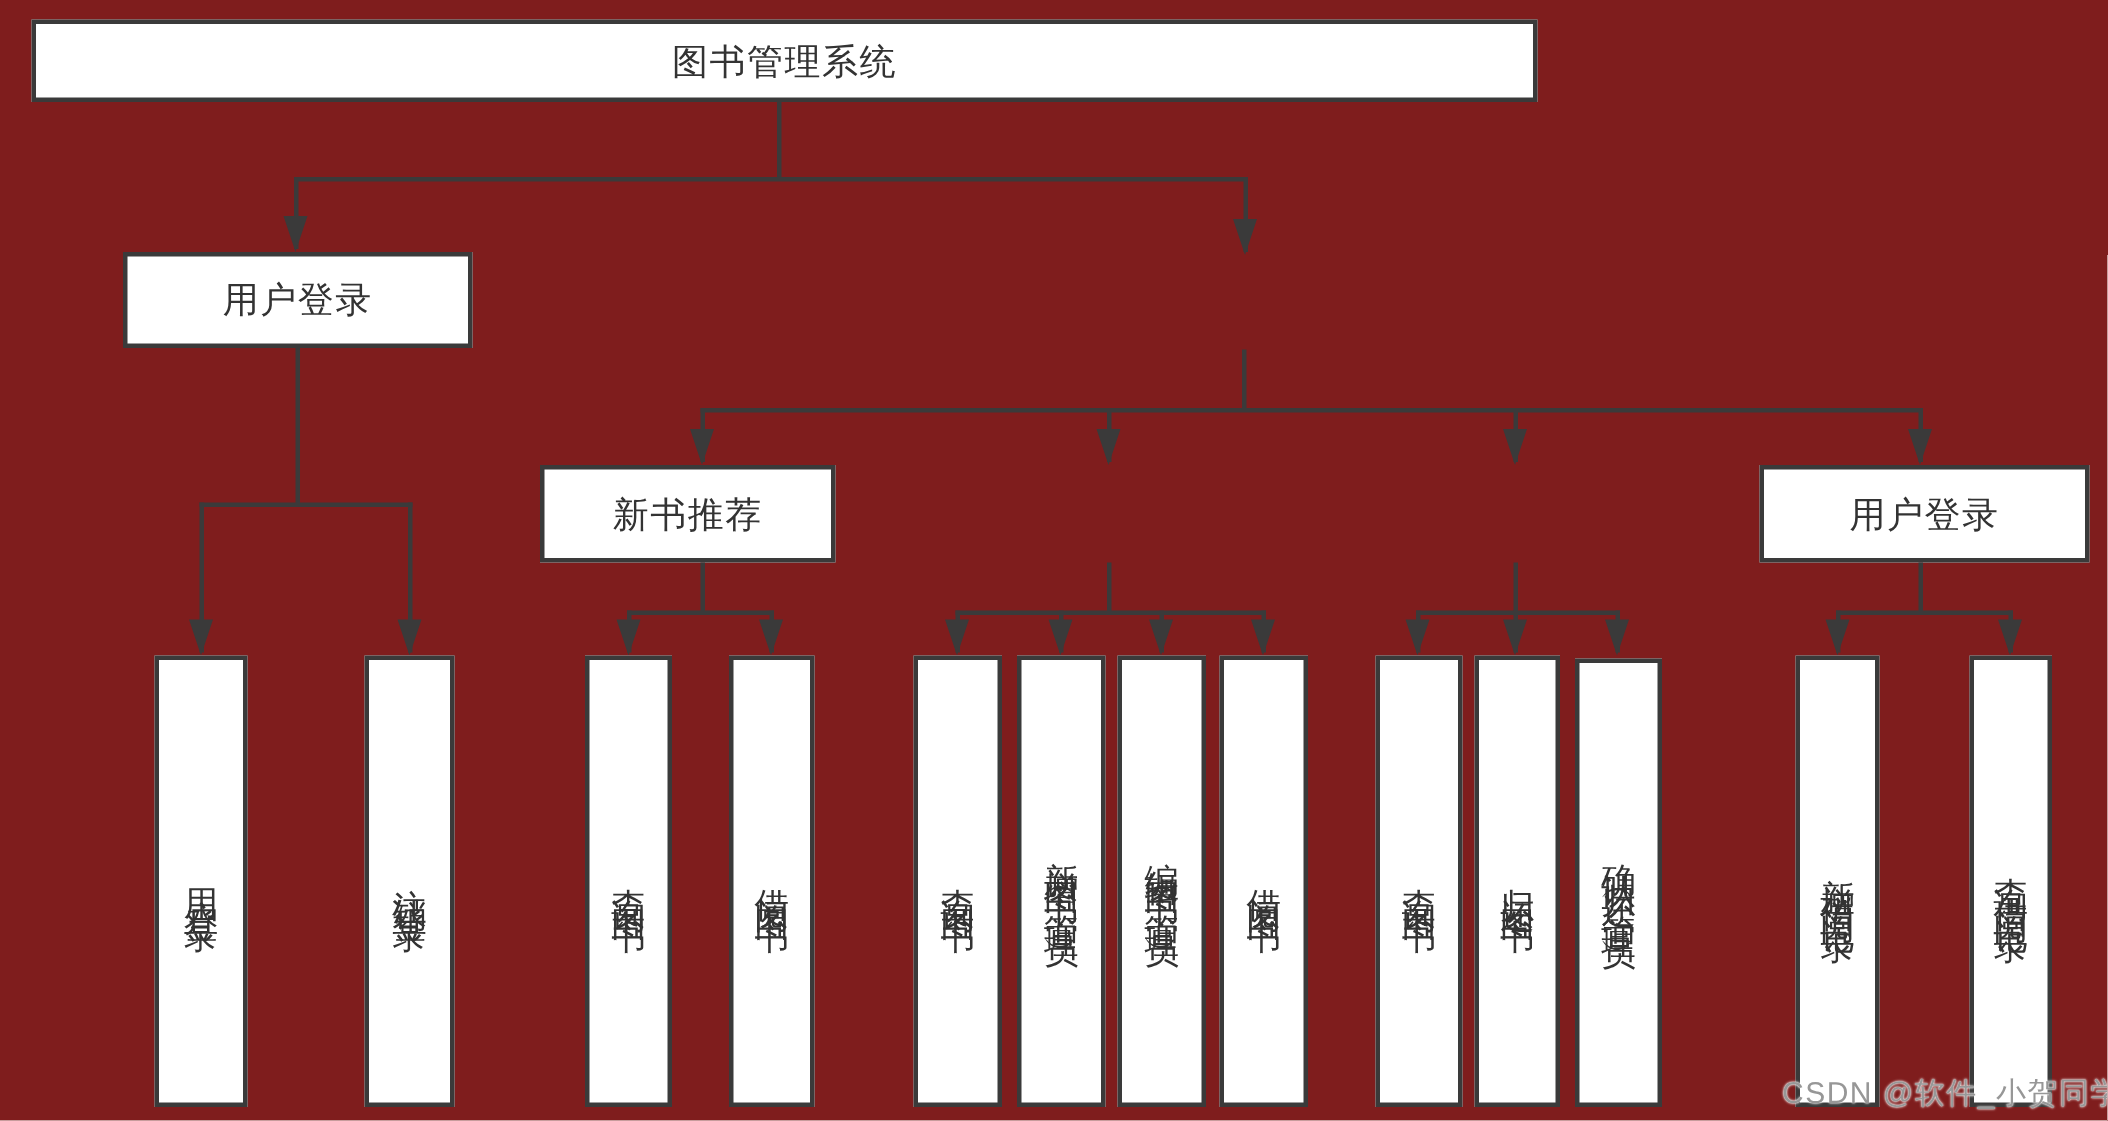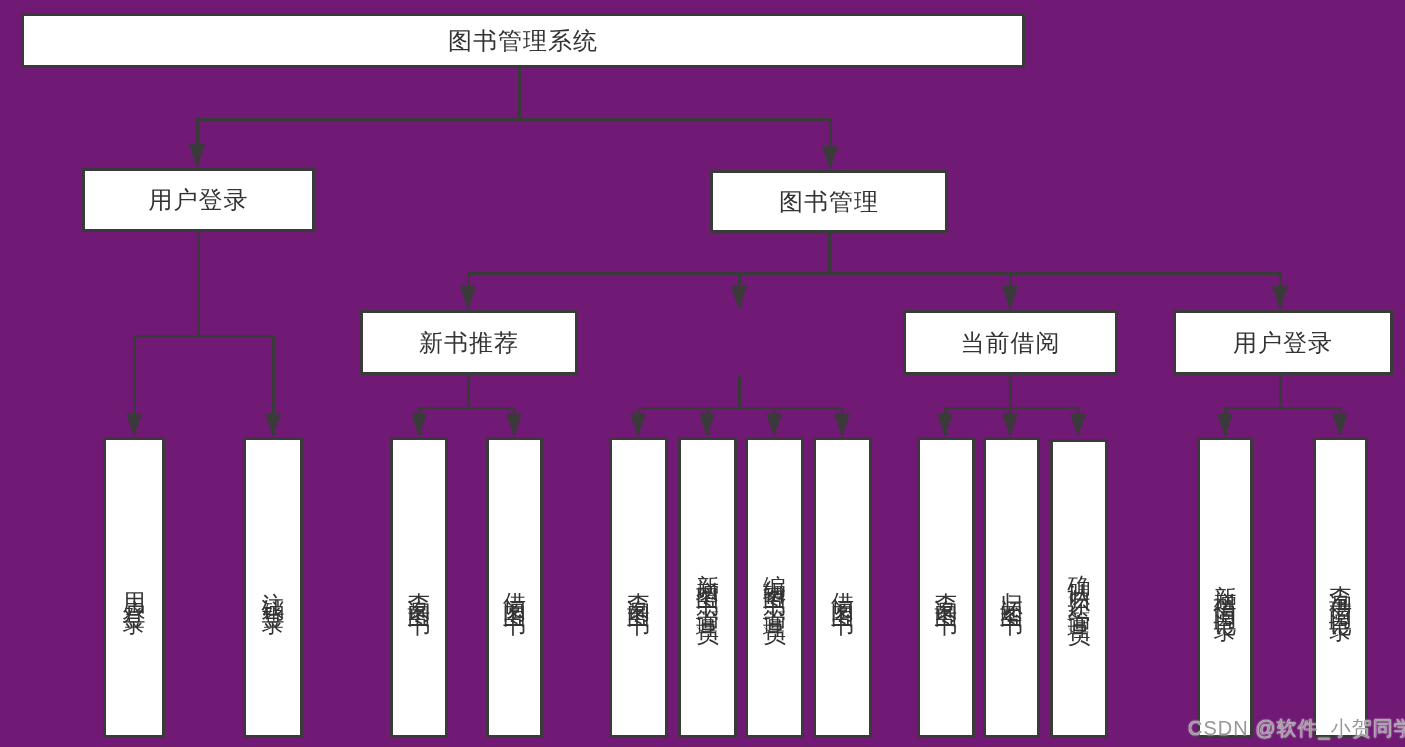--- a/index.html
+++ b/index.html
@@ -1,18 +1,18 @@
 <!DOCTYPE html>
 <html><head>
 <meta charset="utf-8">
 <style>
   html,body { margin:0; padding:0; background:#ffffff; }
   #stage {
     position:relative; width:1405px; height:747px;
-    background:#701a75; overflow:hidden;
+    background:#7f1d1d; overflow:hidden;
     font-family:"Liberation Sans", sans-serif;
     --line:#3a3a3a; --text:#333333;
   }
   .box {
     position:absolute; box-sizing:border-box;
     background:#ffffff; border:3px solid var(--line);
     display:flex; align-items:center; justify-content:center;
     color:var(--text); font-size:24px; letter-spacing:1px;
     white-space:nowrap;
   }
@@ -46,42 +46,40 @@
   <div class="box" style="left:21px; top:13px; width:1004px; height:55px;">图书管理系统</div>
 
   <div class="vline" style="left:518px; top:68px; height:52px;"></div>
   <div class="hline" style="left:196px; top:118px; width:636px;"></div>
   <div class="vline" style="left:196px; top:118px; height:48px;"></div>
   <div class="arr" style="left:189px; top:144px;"></div>
   <div class="vline" style="left:829px; top:118px; height:50px;"></div>
   <div class="arr" style="left:822px; top:146px;"></div>
 
   <div class="box" style="left:82px; top:168px; width:233px; height:64px;">用户登录</div>
-  <div class="box" style="left:710px; top:170px; width:238px; height:63px;">图书管理</div>
 
   <div class="vline" style="left:197px; top:232px; height:106px;"></div>
   <div class="hline" style="left:133px; top:335px; width:142px;"></div>
   <div class="vline" style="left:133px; top:335px; height:100px;"></div>
   <div class="arr" style="left:126px; top:413px;"></div>
   <div class="vline" style="left:272px; top:335px; height:100px;"></div>
   <div class="arr" style="left:265px; top:413px;"></div>
 
   <div class="vline" style="left:828px; top:233px; height:41px;"></div>
   <div class="hline" style="left:467px; top:272px; width:815px;"></div>
   <div class="vline" style="left:467px; top:272px; height:36px;"></div>
   <div class="arr" style="left:460px; top:286px;"></div>
   <div class="vline" style="left:738px; top:272px; height:36px;"></div>
   <div class="arr" style="left:731px; top:286px;"></div>
   <div class="vline" style="left:1009px; top:272px; height:36px;"></div>
   <div class="arr" style="left:1002px; top:286px;"></div>
   <div class="vline" style="left:1279px; top:272px; height:36px;"></div>
   <div class="arr" style="left:1272px; top:286px;"></div>
 
-  <div class="box" style="left:360px; top:310px; width:218px; height:65px;">新书推荐</div>
-  <div class="box" style="left:903px; top:310px; width:215px; height:65px;">当前借阅</div>
+  <div class="box" style="left:360px; top:310px; width:197px; height:65px;">新书推荐</div>
   <div class="box" style="left:1173px; top:310px; width:220px; height:65px;">用户登录</div>
 
   <div class="vline" style="left:467px; top:375px; height:35px;"></div>
   <div class="hline" style="left:418px; top:407px; width:98px;"></div>
   <div class="vline" style="left:418px; top:407px; height:28px;"></div>
   <div class="arr" style="left:411px; top:413px;"></div>
   <div class="vline" style="left:513px; top:407px; height:28px;"></div>
   <div class="arr" style="left:506px; top:413px;"></div>
 
   <div class="vline" style="left:738px; top:375px; height:35px;"></div>

